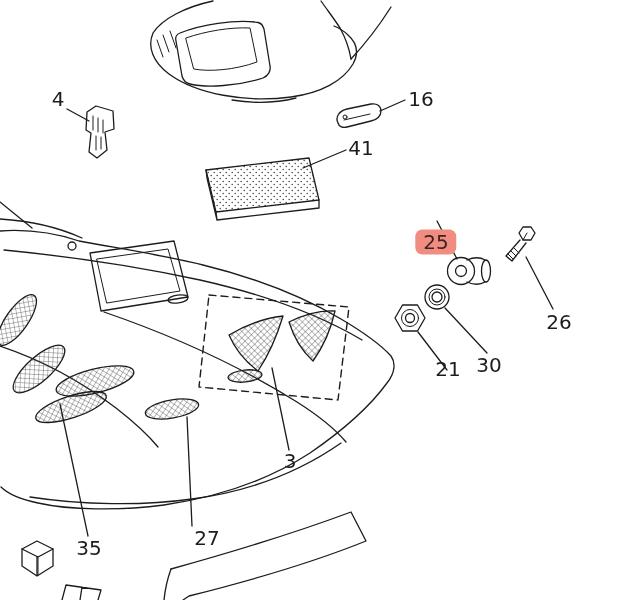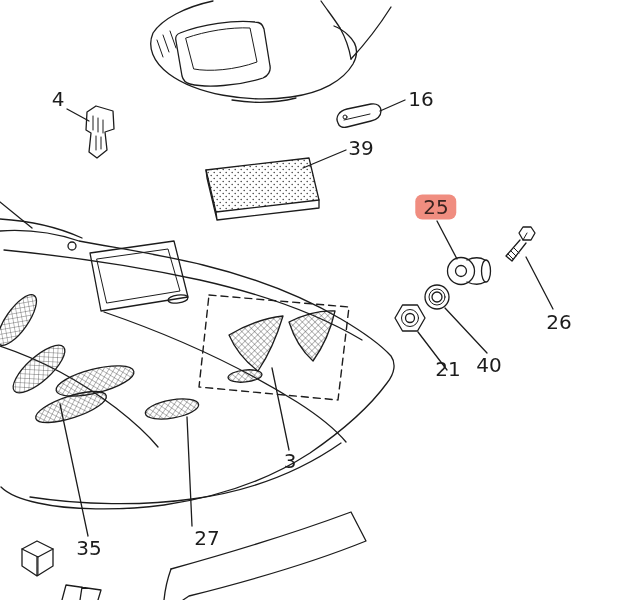--- a/index.html
+++ b/index.html
@@ -21,20 +21,21 @@
     font-size:20px;
     line-height:1.15;
     color:var(--text-color,#1c1c1c);
     user-select:none;
     white-space:nowrap;
   }
   .callout.badge{
     padding:1px 8px;
     border-radius:7px;
     color:#3a2320;
+    margin-top:35px;
   }
 </style>
 </head>
 <body>
 
 <div id="stage" style="background-color: rgb(255, 255, 255); --line-color: #1c1c1c; --text-color: #1c1c1c;">
 
   <svg width="625" height="600" viewBox="0 0 625 600" aria-hidden="true">
     <defs>
       <pattern id="hatch" width="4.5" height="4.5" patternUnits="userSpaceOnUse" patternTransform="rotate(45)">
@@ -153,21 +154,21 @@
       <path class="ln" d="M487,353 L445,308"></path>
       <path class="ln" d="M447,370 L418,332"></path>
       <path class="ln" d="M289,450 L272,368"></path>
       <path class="ln" d="M192,526 L187,417"></path>
       <path class="ln" d="M88,536 L60,404"></path>
     </g>
   </svg>
 
   <div class="callout" style="left:58px;top:99px;">4</div>
   <div class="callout" style="left:421px;top:99px;">16</div>
-  <div class="callout" style="left:361px;top:148px;">39</div>
+  <div class="callout" style="left:361px;top:148px;">41</div>
   <div class="callout badge" style="left: 436px; top: 207px; background-color: rgb(240, 141, 128);">25</div>
   <div class="callout" style="left:559px;top:322px;text-align:right;">26</div>
-  <div class="callout" style="left:489px;top:365px;">40</div>
+  <div class="callout" style="left:489px;top:365px;">30</div>
   <div class="callout" style="left:448px;top:369px;">21</div>
   <div class="callout" style="left:290px;top:461px;">3</div>
   <div class="callout" style="left:207px;top:538px;">27</div>
   <div class="callout" style="left:89px;top:548px;">35</div>
 </div>
 
 </body></html>

